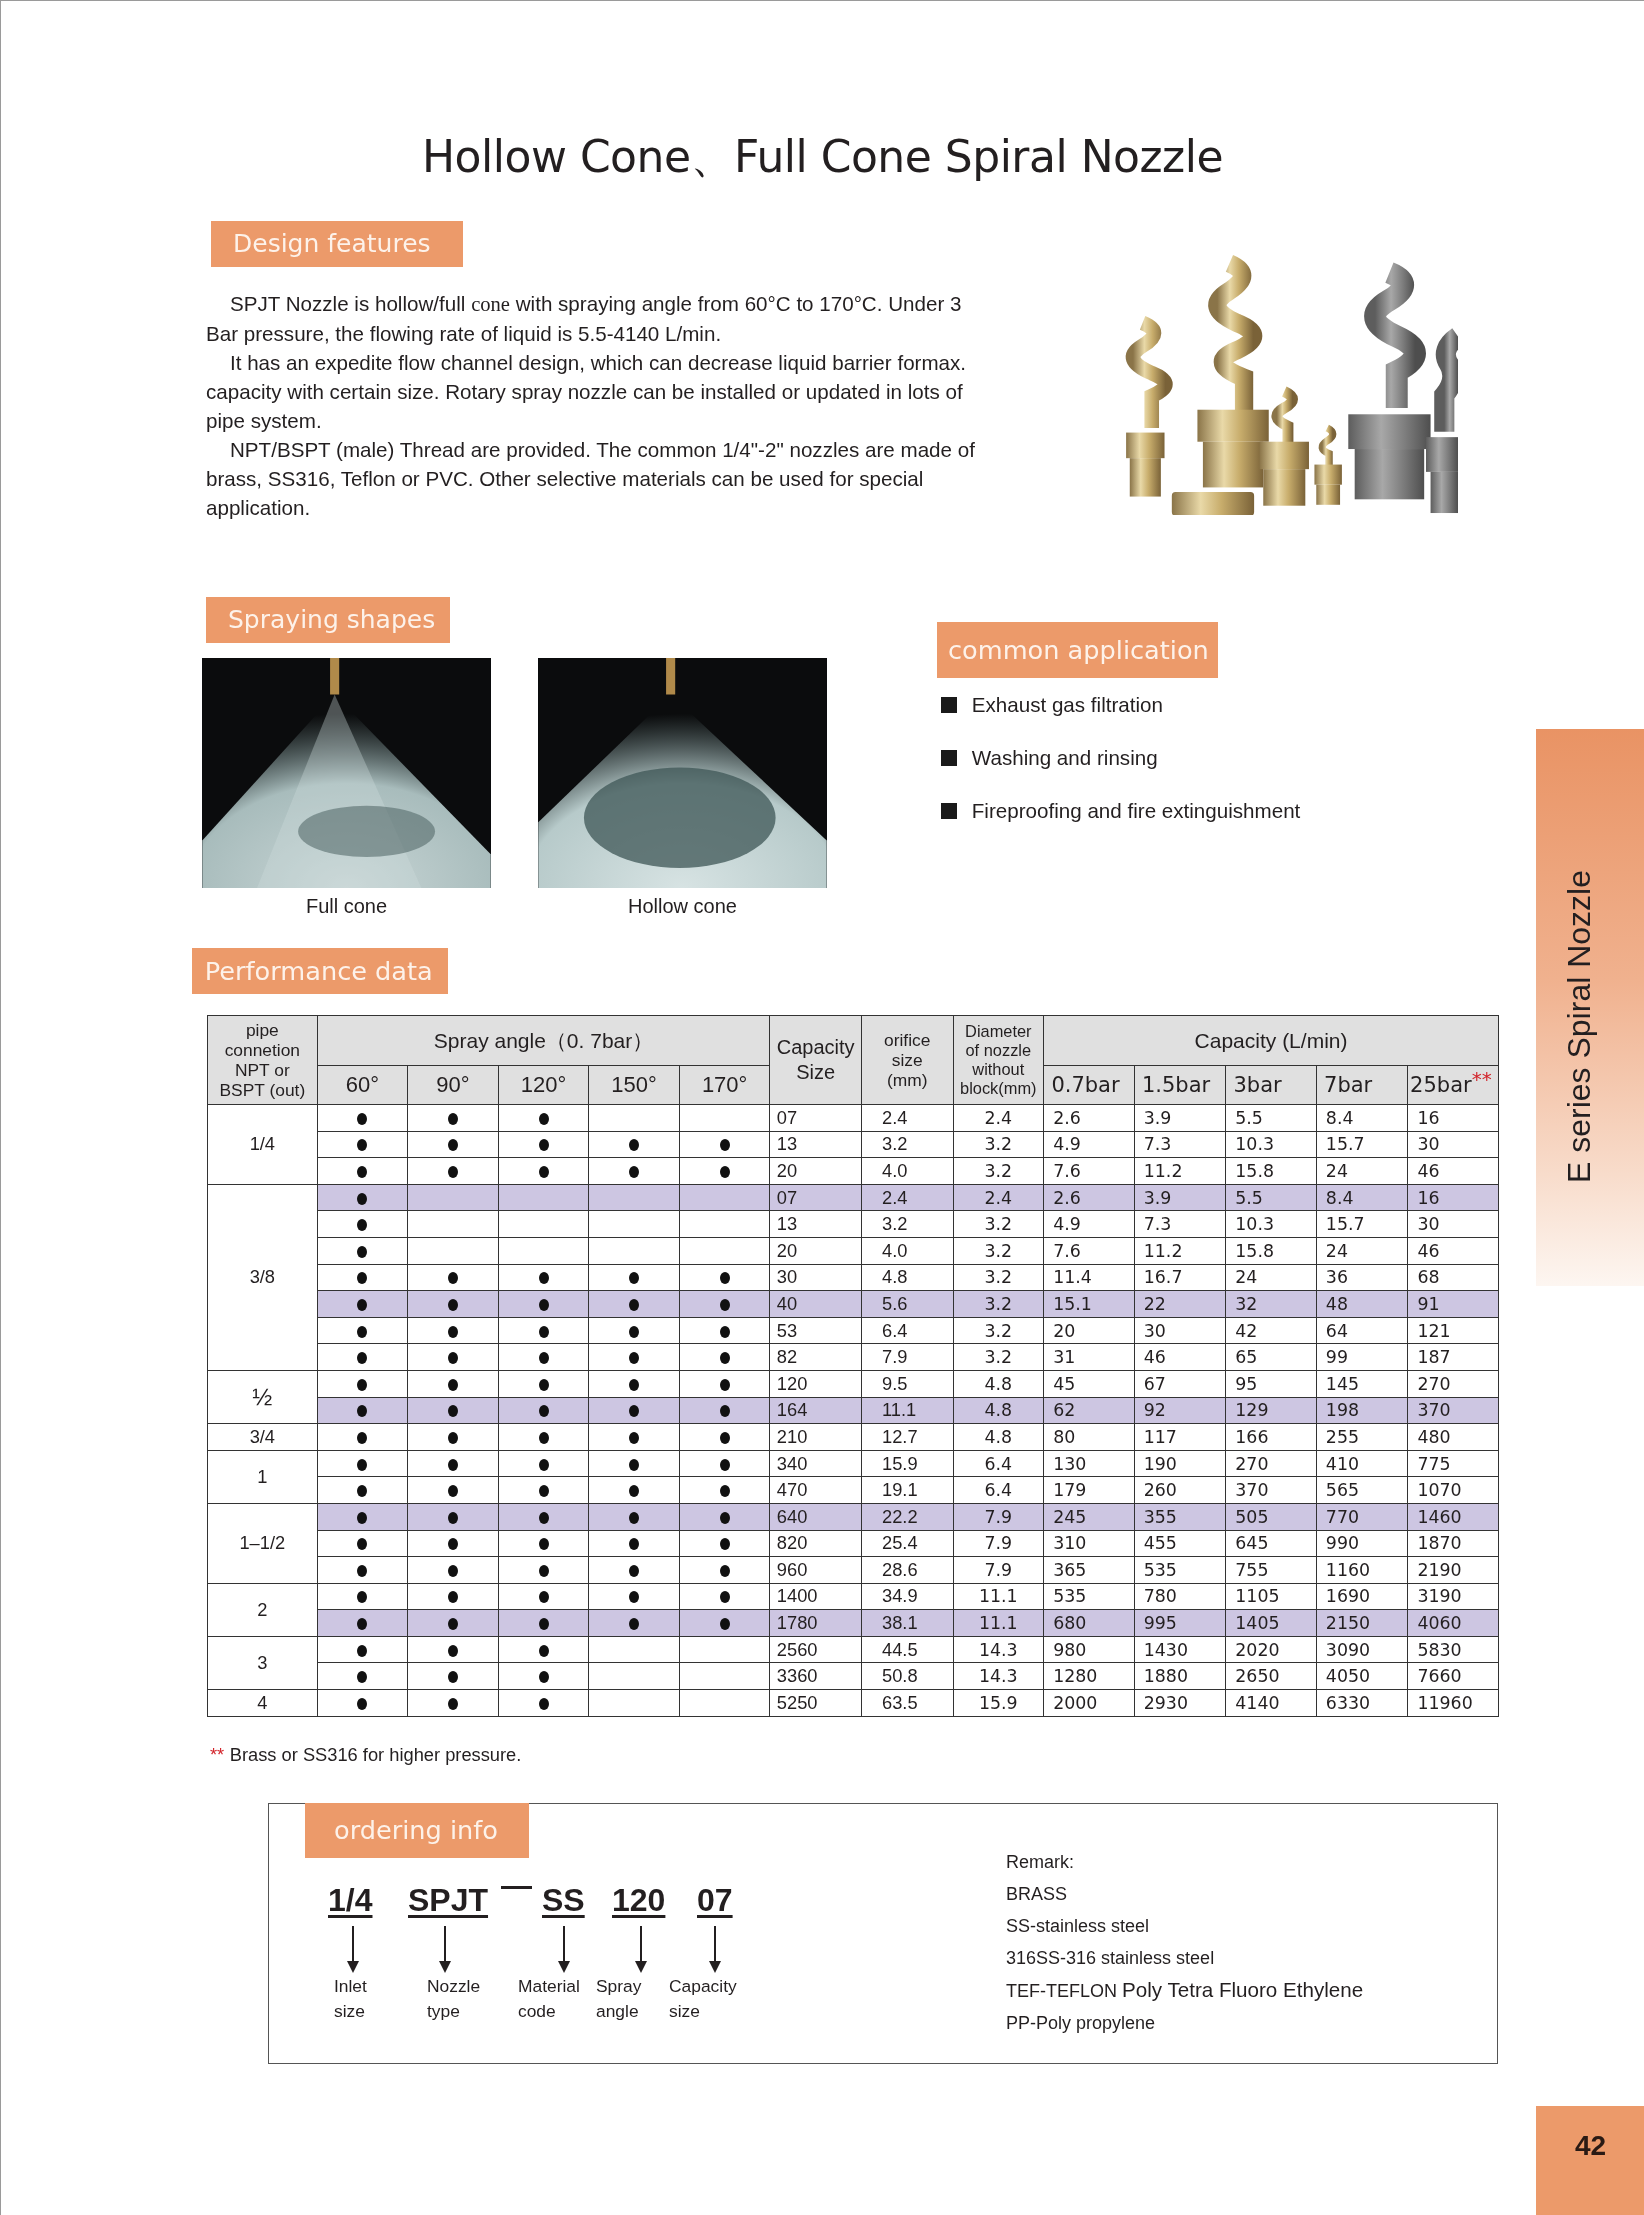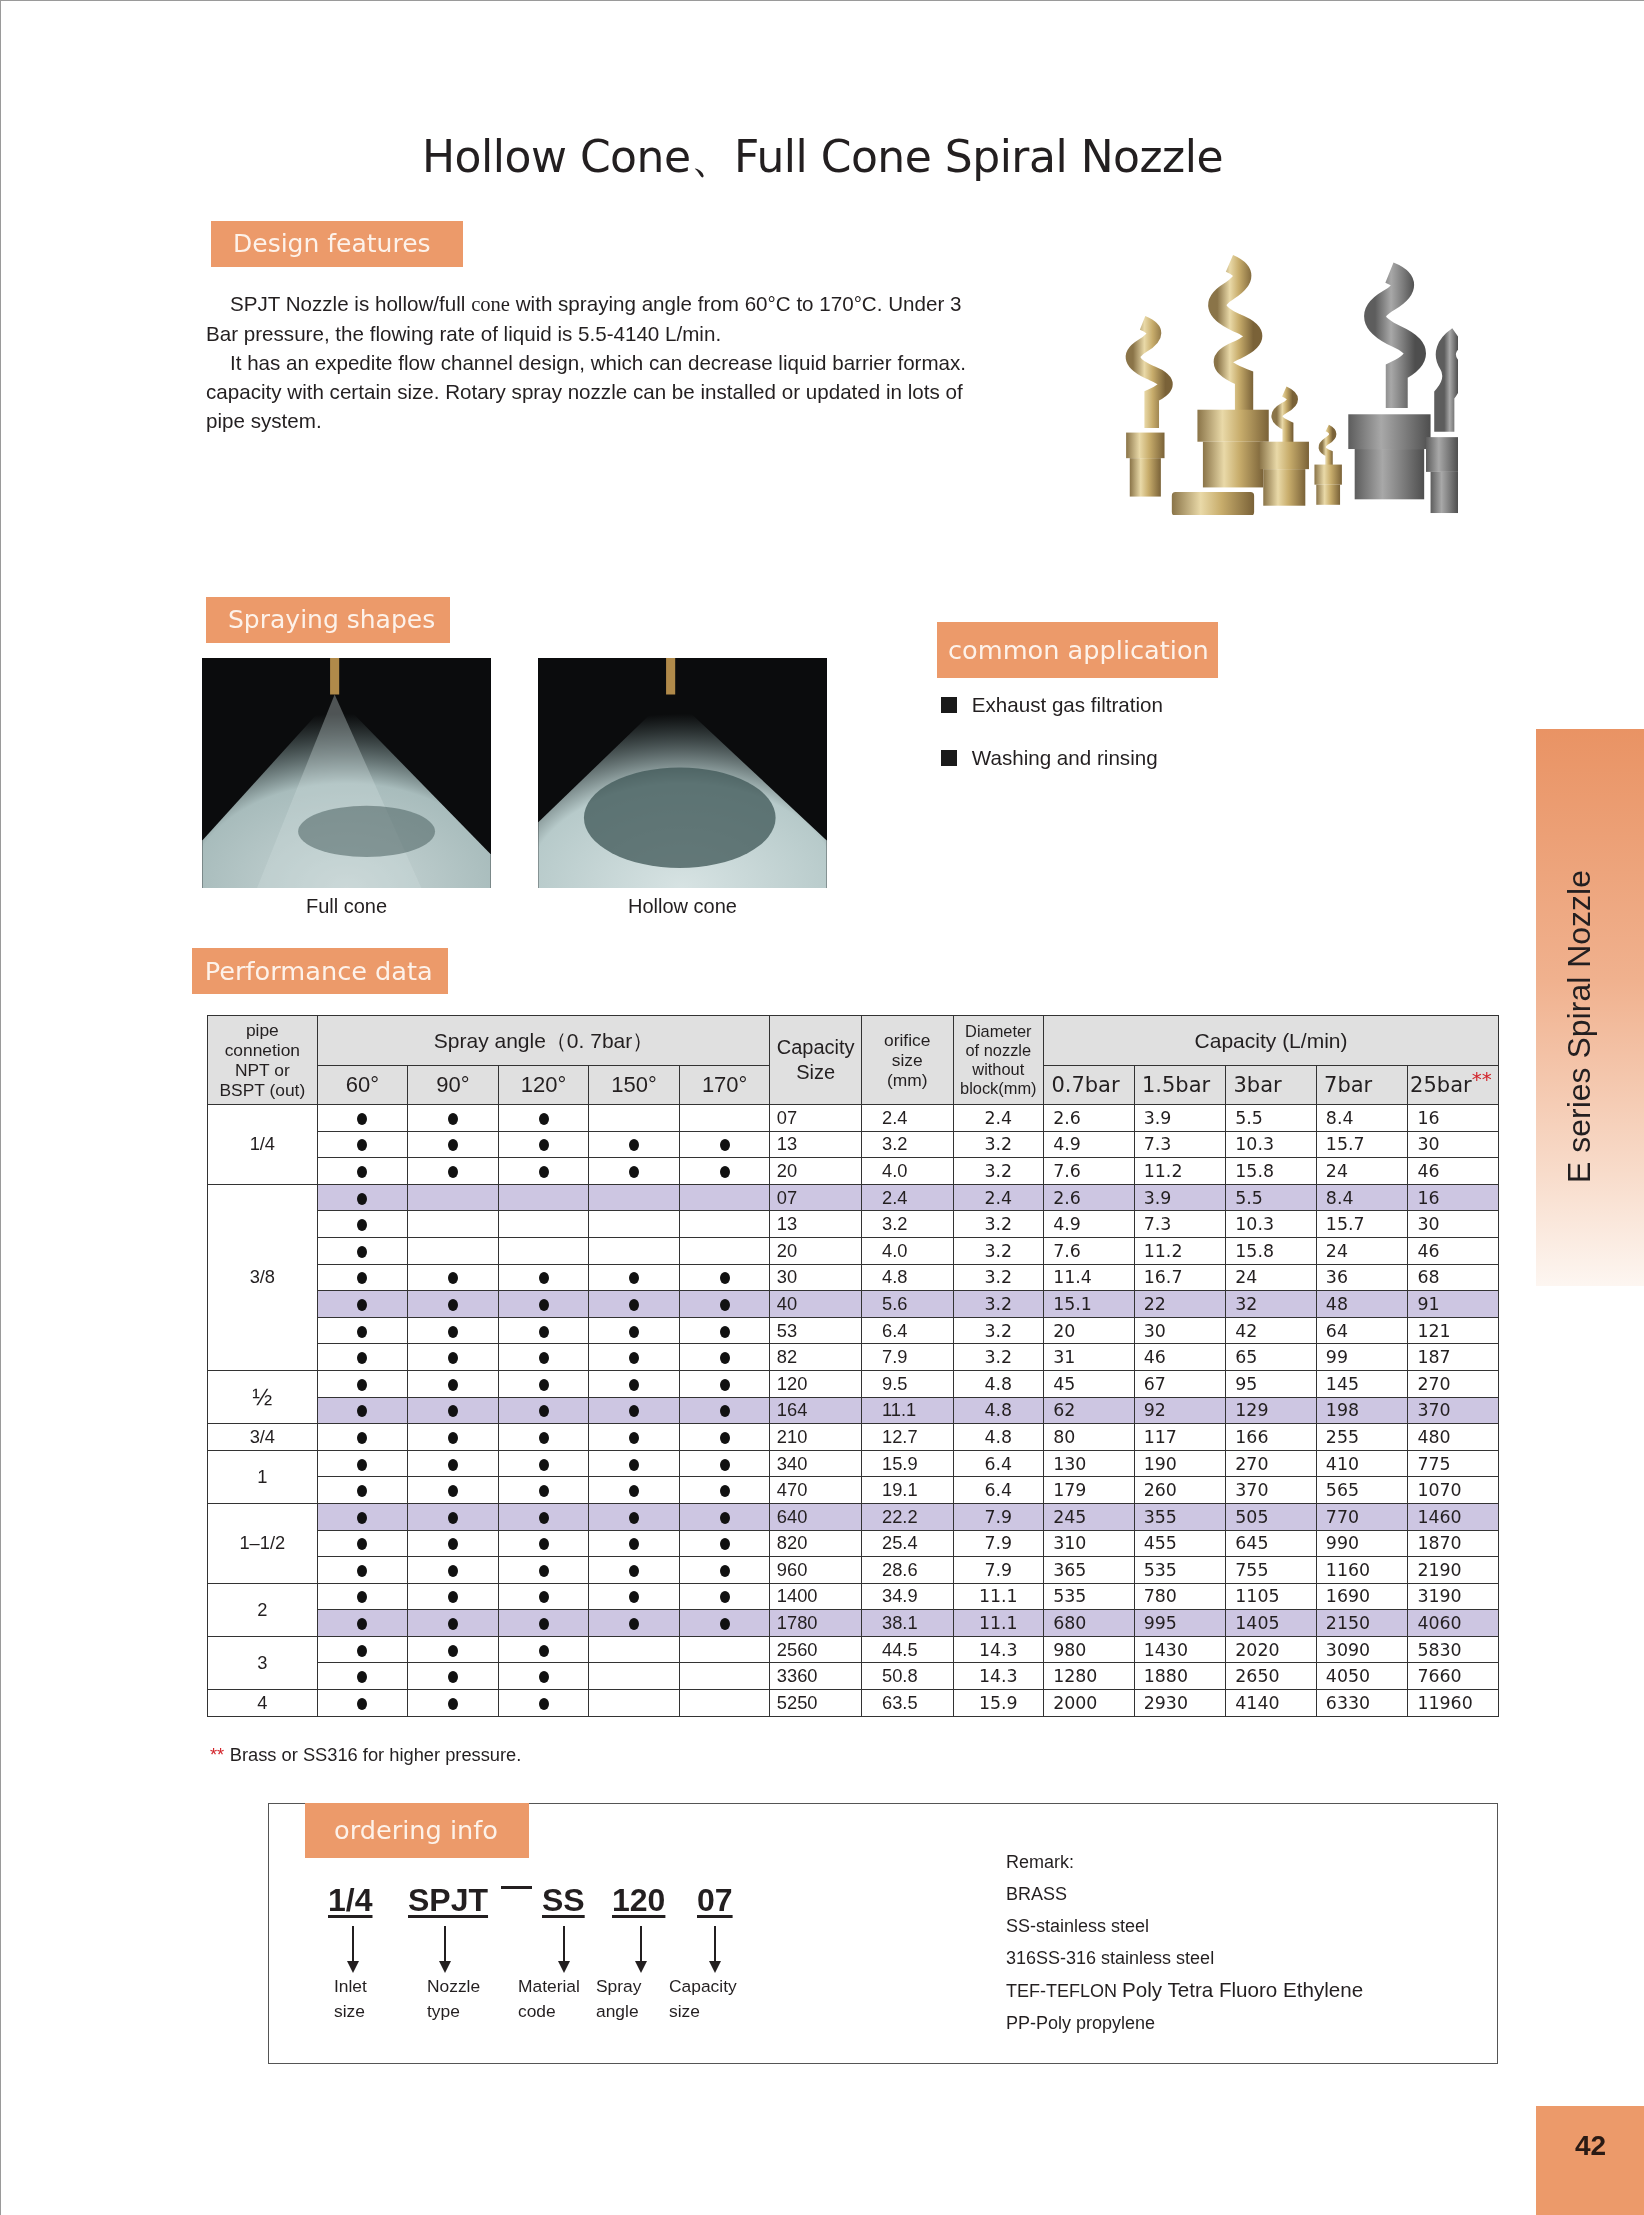--- a/index.html
+++ b/index.html
@@ -66,20 +66,21 @@
 <body>
 
 <div class="page-frame"></div>
 
 <h1 class="title" style="margin:0;font-weight:normal;">Hollow Cone、Full Cone Spiral Nozzle</h1>
 
 <div class="badge" style="left:211px;top:221px;height:46px;width:252px;">Design features</div>
 <div class="design-text">
   <p class="first"><span>SPJT Nozzle is hollow/full </span><span class="serif">cone</span><span> with spraying angle from 60°C to 170°C. Under 3 Bar pressure, the flowing rate of liquid is 5.5-4140 L/min.</span></p>
   <p>It has an expedite flow channel design, which can decrease liquid barrier formax. capacity with certain size. Rotary spray nozzle can be installed or updated in lots of pipe system.</p>
+  <p>NPT/BSPT (male)  Thread are provided. The common 1/4"-2" nozzles are made of brass, SS316, Teflon or PVC. Other selective materials can be used for special application.</p>
 </div>
 
 <svg class="photo-products" viewBox="0 0 385 295">
   <defs>
     <linearGradient id="brass" x1="0" x2="1">
       <stop offset="0" stop-color="#8a7448"></stop>
         <stop offset="0.35" stop-color="#e9d9a8"></stop>
         <stop offset="0.6" stop-color="#c8ad6c"></stop>
         <stop offset="1" stop-color="#7a6238"></stop>
     </linearGradient>
@@ -165,20 +166,24 @@
 
 <div class="badge" style="left:937px;top:622px;height:56px;line-height:56px;width:281px;padding:0 11px;font-size:25.6px;">common application</div>
 <ul class="app-list">
   <li>
       <span class="sq"></span>
       <span>Exhaust gas filtration</span>
     </li>
   <li>
       <span class="sq"></span>
       <span>Washing and rinsing</span>
+    </li>
+  <li>
+      <span class="sq"></span>
+      <span>Fireproofing and fire extinguishment</span>
     </li>
 </ul>
 
 <div class="badge" style="left:192px;top:948px;height:46px;width:256px;padding:0 12.8px;font-size:25.6px;">Performance data</div>
 
 <table class="perf">
   <colgroup>
     <col style="width:109px">
       <col style="width:90px">
       <col style="width:90px">

